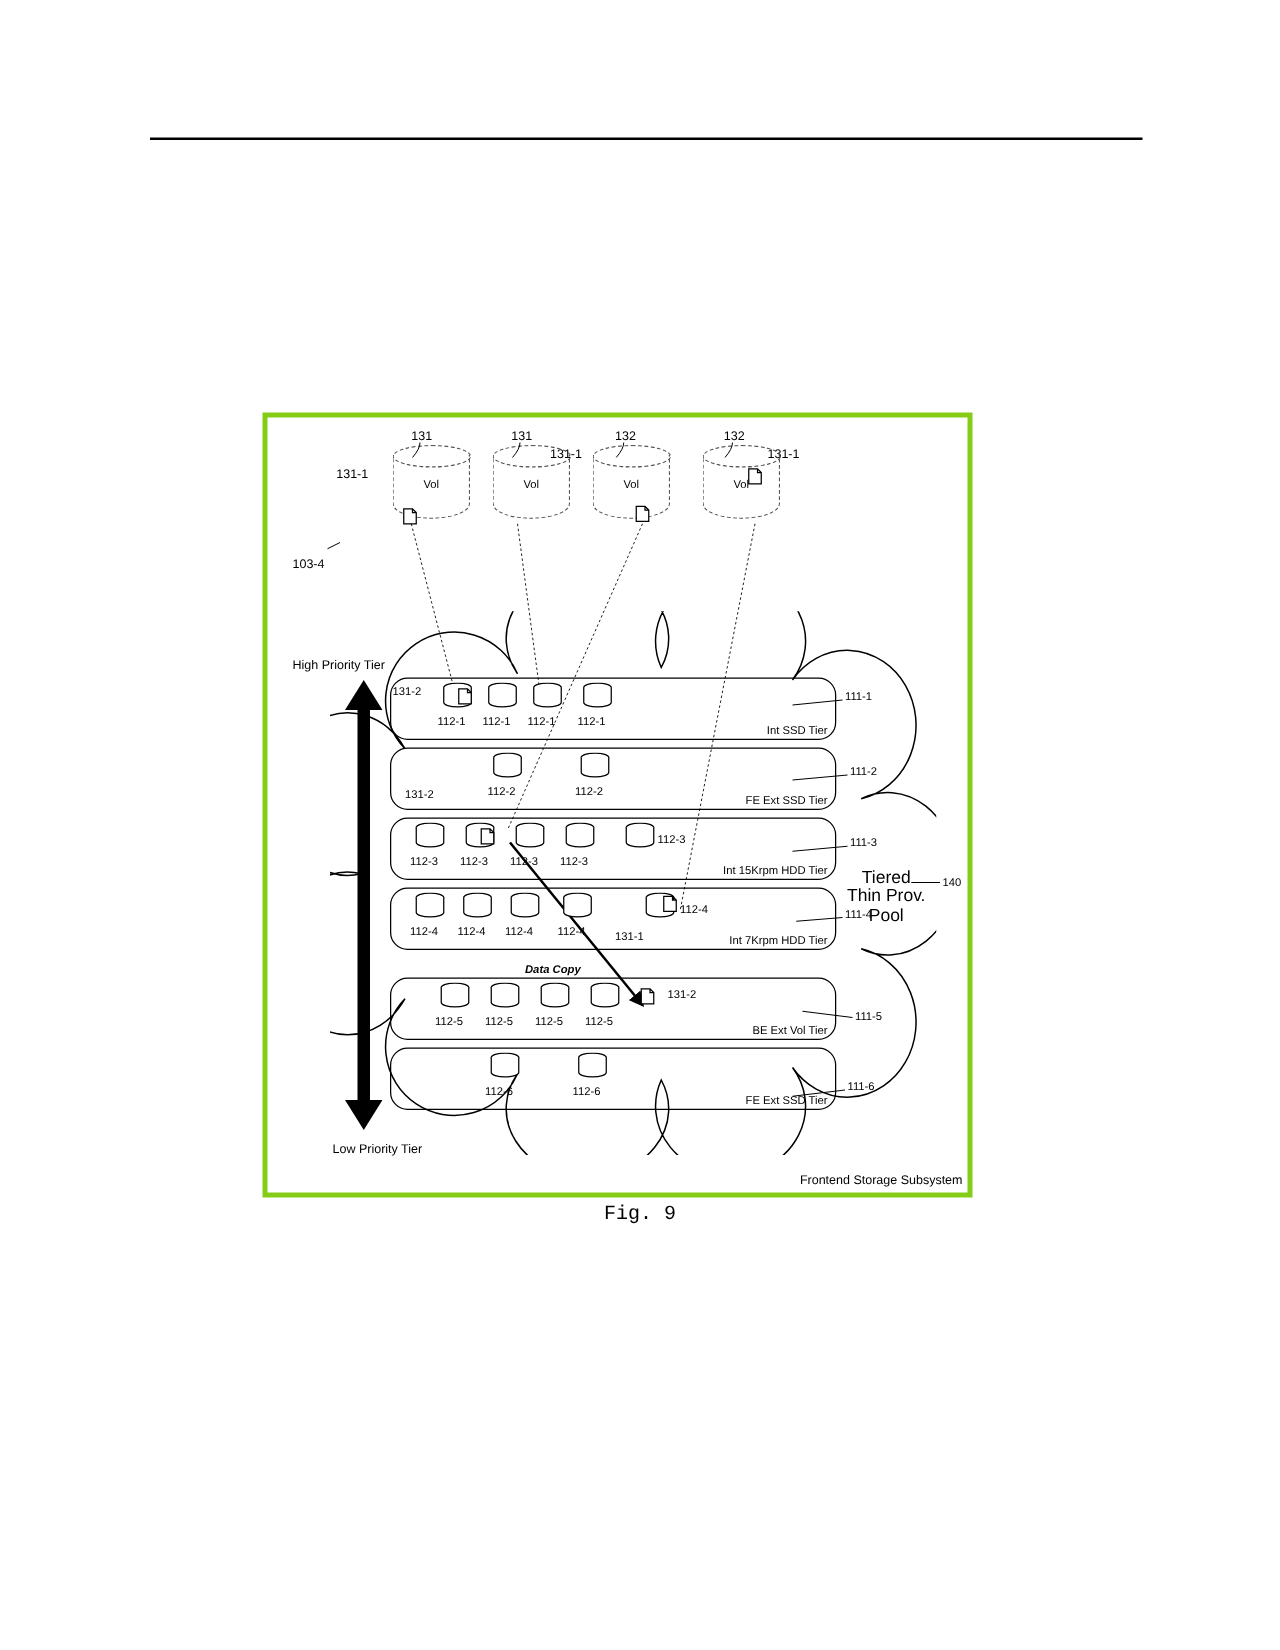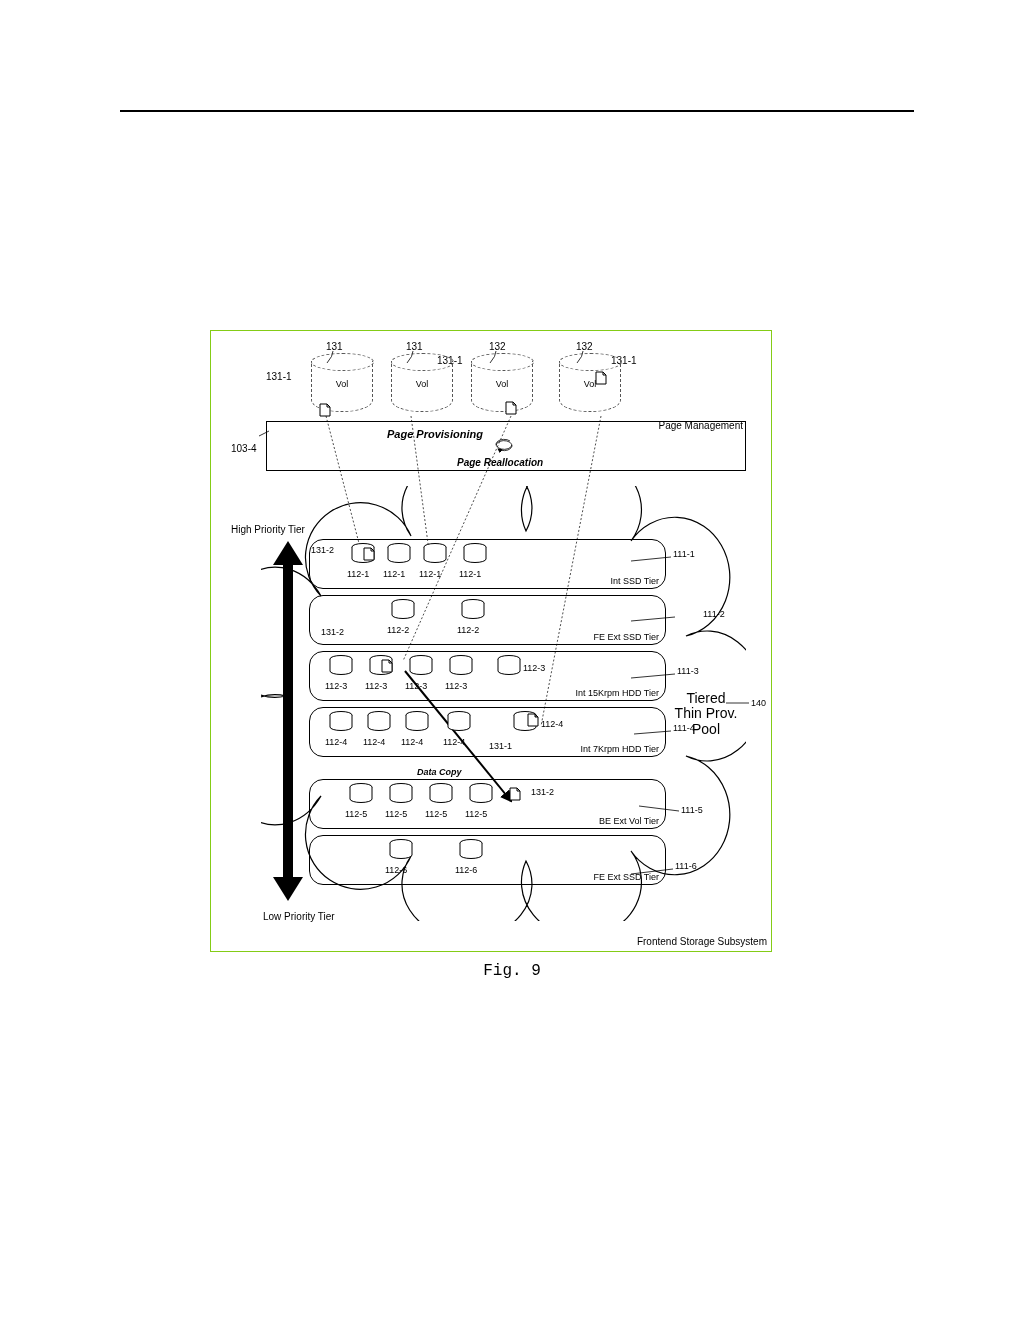--- a/index.html
+++ b/index.html
@@ -33,21 +33,21 @@
     left: 120px;
     right: 110px;
     border-top: 2px solid #000;
   }
   .figure-frame {
     position: absolute;
     top: 330px;
     left: 210px;
     width: 560px;
     height: 620px;
-    border: 1px solid #84cc16;
+    border: 4px solid #84cc16;
   }
   .fig-caption {
     position: absolute;
     top: 962px;
     left: 0;
     width: 1024px;
     text-align: center;
     font-family: "Courier New", monospace;
     font-size: 16px;
   }
@@ -256,30 +256,20 @@
           <path d="M1 1 h7 l3 3 v9 h-10 z M8 1 v3 h3" fill="#fff" stroke="#000" stroke-width="1"></path>
         </svg>
     </div>
     <div class="page-icon" style="left:384px; top:40px">
       <svg viewBox="0 0 12 14">
           <path d="M1 1 h7 l3 3 v9 h-10 z M8 1 v3 h3" fill="#fff" stroke="#000" stroke-width="1"></path>
         </svg>
     </div>
 
     <span class="pm-103">103-4</span>
-    <div class="pm-box">
-      <span class="pm-pp">Page Provisioning</span>
-      <span class="pm-pr">Page Reallocation</span>
-      <span class="pm-right">Page Management</span>
-
-      <svg style="position:absolute; left:225px; top:14px" width="24" height="18">
-        <path d="M4 9 a8 5 0 1 1 2 4" class="thin-line" marker-end="url(#ah)"></path>
-        <path d="M20 9 a8 5 0 1 1 -2 -4" class="thin-line"></path>
-      </svg>
-    </div>
 
     <span class="prio-high">High Priority Tier</span>
     <div class="prio-arrow">
       <svg viewBox="0 0 30 360">
         <polygon points="15,0 30,24 20,24 20,336 30,336 15,360 0,336 10,336 10,24 0,24" fill="#000"></polygon>
       </svg>
     </div>
     <span class="prio-low">Low Priority Tier</span>
 
     <div class="cloud">
@@ -331,21 +321,21 @@
 
     <div class="tier" style="top:208px; height:48px">
       <span class="tier-label">Int SSD Tier</span>
     </div>
     <span class="ref-small" style="left:462px; top:218px">111-1</span>
     <span class="ref-small" style="left:100px; top:214px">131-2</span>
 
     <div class="tier" style="top:264px; height:48px">
       <span class="tier-label">FE Ext SSD Tier</span>
     </div>
-    <span class="ref-small" style="left:492px; top:278px">111-2</span>
+    <span class="ref-small" style="left:466px; top:278px">111-2</span>
     <span class="ref-small" style="left:110px; top:296px">131-2</span>
 
     <div class="tier" style="top:320px; height:48px">
       <span class="tier-label">Int 15Krpm HDD Tier</span>
     </div>
     <span class="ref-small" style="left:466px; top:335px">111-3</span>
 
     <div class="tier" style="top:376px; height:48px">
       <span class="tier-label">Int 7Krpm HDD Tier</span>
     </div>

